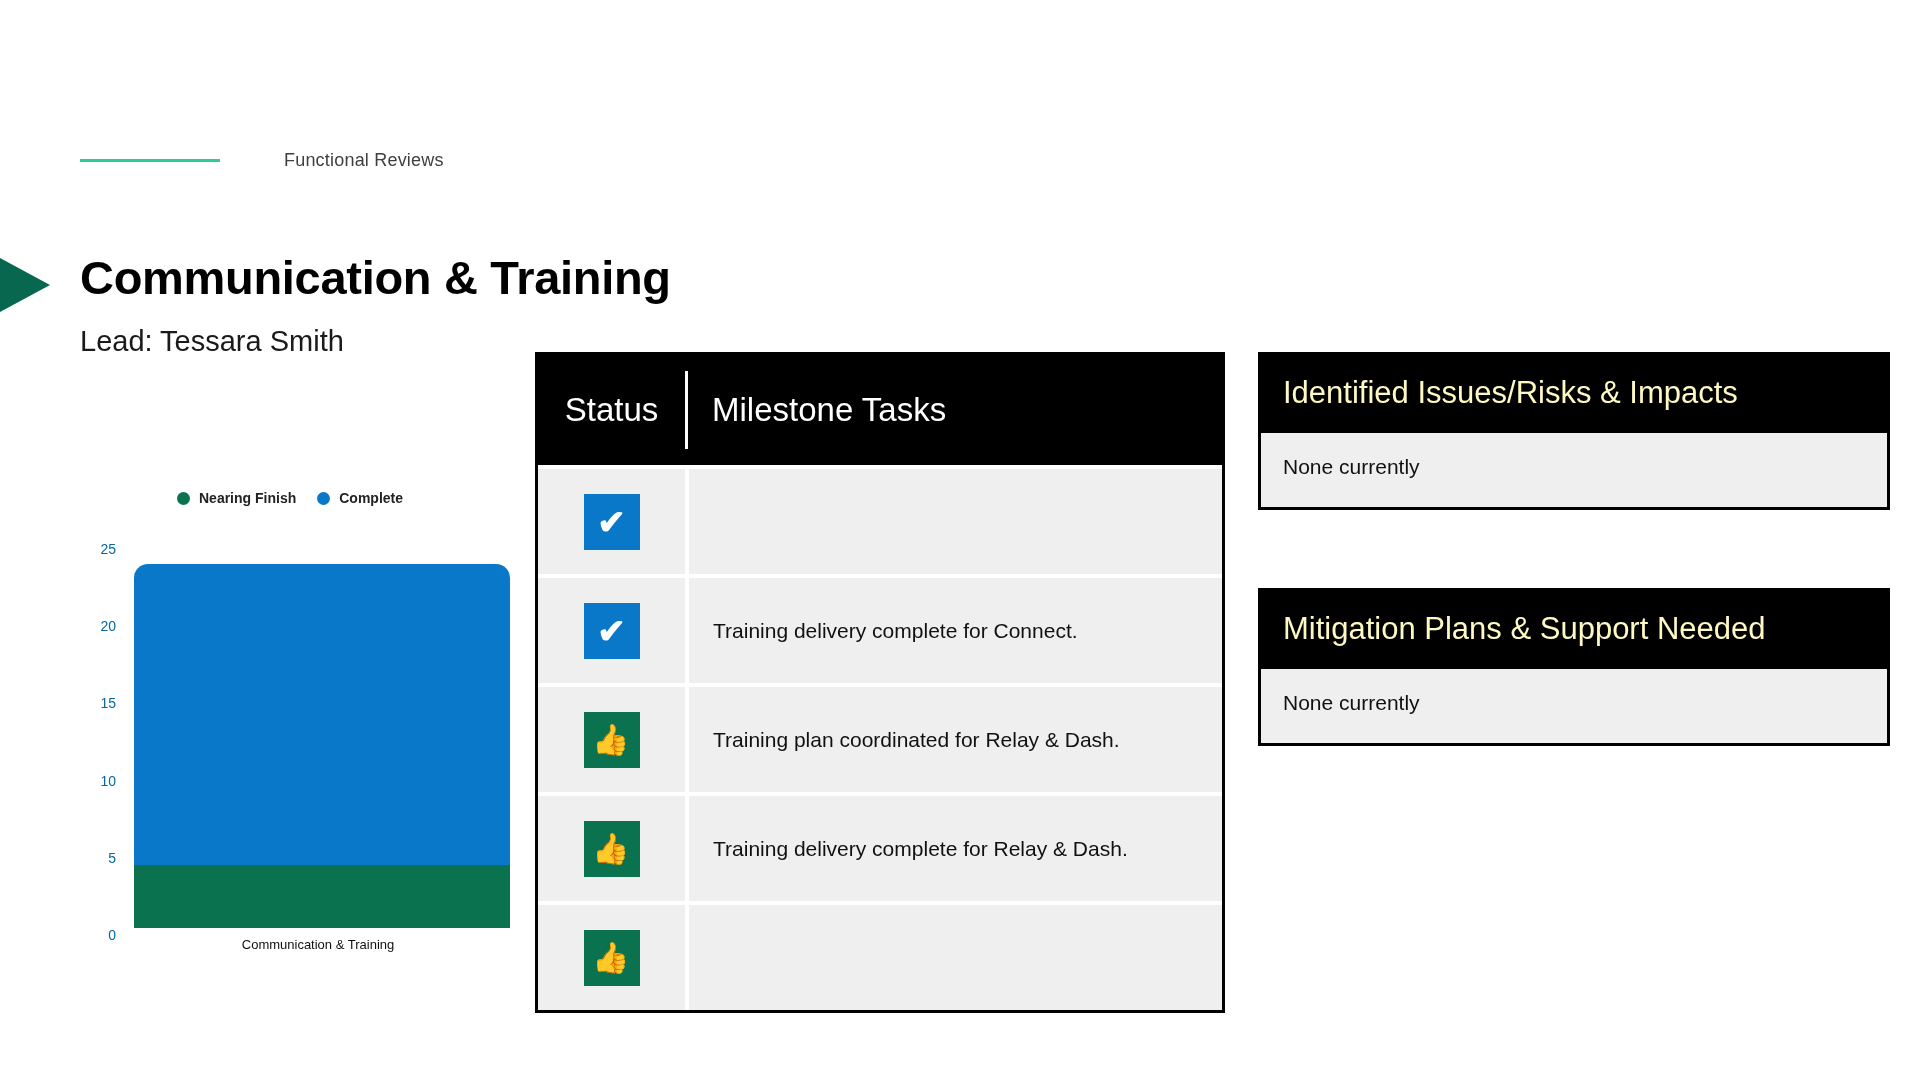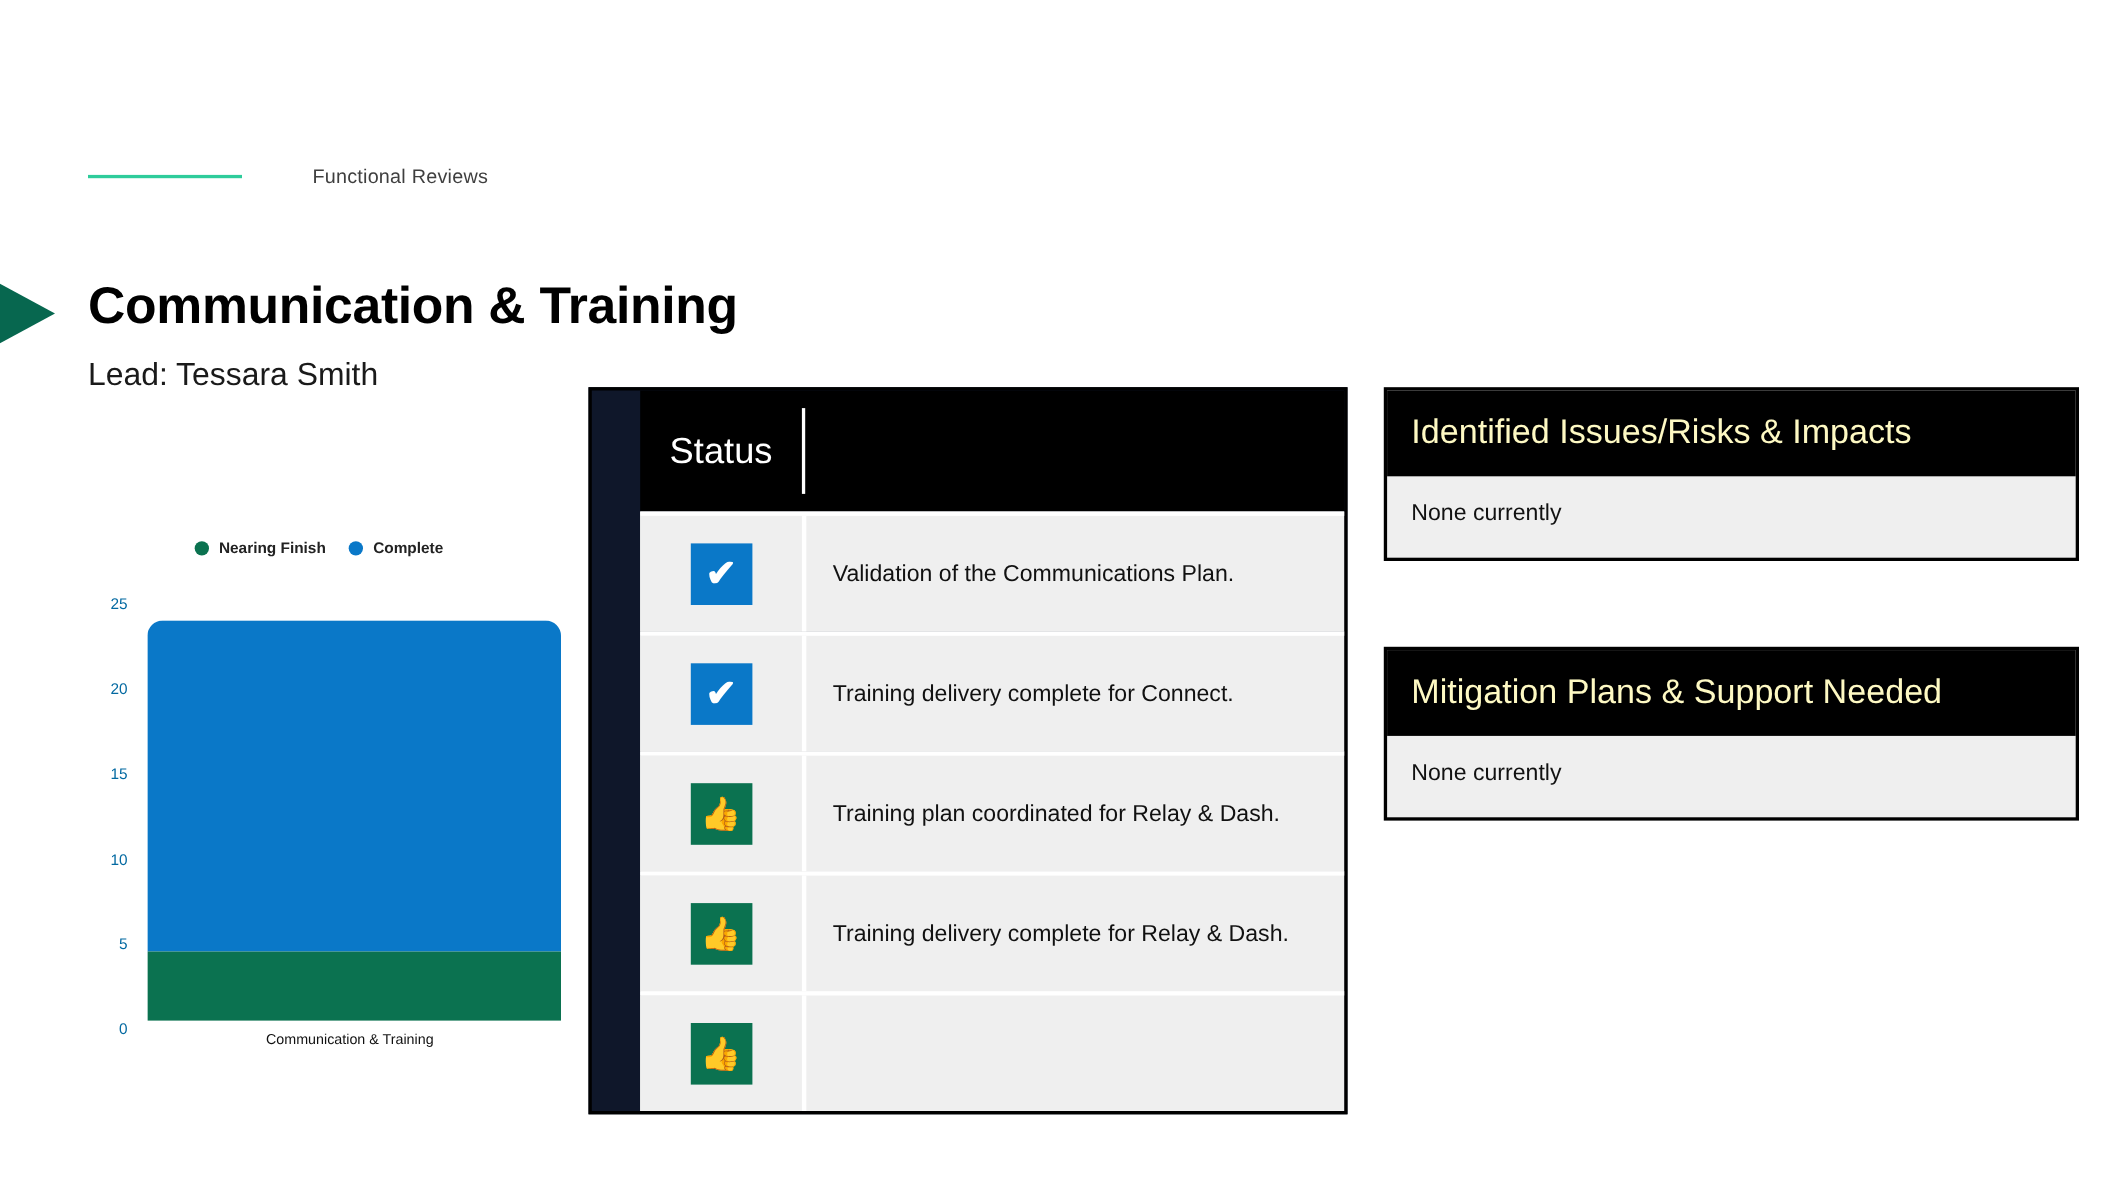--- a/index.html
+++ b/index.html
@@ -51,21 +51,21 @@
     position: absolute; left: 8px; right: 0px; bottom: 0;
     border-top-left-radius: 14px; border-top-right-radius: 14px;
     overflow: hidden; display: flex; flex-direction: column; justify-content: flex-end;
   }
   .bar-seg { width: 100%; }
   .x-label { position: absolute; left: 46px; right: 10px; bottom: 0; text-align: center; font-size: 13px; color: #111; }
 
   
   .ms-table {
     position: absolute; left: 535px; top: 352px; width: 690px;
-    border: 3px solid #000; background: #0f172a; padding-left: 44px;
+    border: 3px solid #000; background: #be185d;
   }
   .ms-head { display: flex; background: #000; color: #fff; height: 110px; align-items: center; }
   .ms-head .col-status { width: 147px; text-align: center; font-size: 33px; }
   .ms-head .col-div { width: 3px; height: 78px; background: #fff; }
   .ms-head .col-task { flex: 1; padding-left: 24px; font-size: 33px; }
   .ms-row { display: flex; align-items: stretch; background: #efefef; border-top: 4px solid #fff; min-height: 109px; }
   .ms-row .cell-status { width: 147px; display: flex; align-items: center; justify-content: center; background:#efefef; }
   .ms-row .cell-div { width: 4px; background: #fff; }
   .ms-row .cell-task { flex: 1; display: flex; align-items: center; padding: 10px 20px 10px 24px; font-size: 21px; color: #111; line-height: 1.42; }
 
@@ -126,28 +126,28 @@
       </div>
 
       <div class="x-label">Communication &amp; Training</div>
     </div>
   </div>
 
   <div class="ms-table">
     <div class="ms-head">
       <div class="col-status">Status</div>
       <div class="col-div"></div>
+      <div class="col-task">Milestone Tasks</div>
     </div>
 
     <div class="ms-row">
       <div class="cell-status">
         <div class="ico ico-check">✔</div>
       </div>
       <div class="cell-div"></div>
-      <div class="cell-task">Validation of the Communications Plan.</div>
     </div>
 
     <div class="ms-row">
       <div class="cell-status">
         <div class="ico ico-check">✔</div>
       </div>
       <div class="cell-div"></div>
       <div class="cell-task">Training delivery complete for Connect.</div>
     </div>
 

